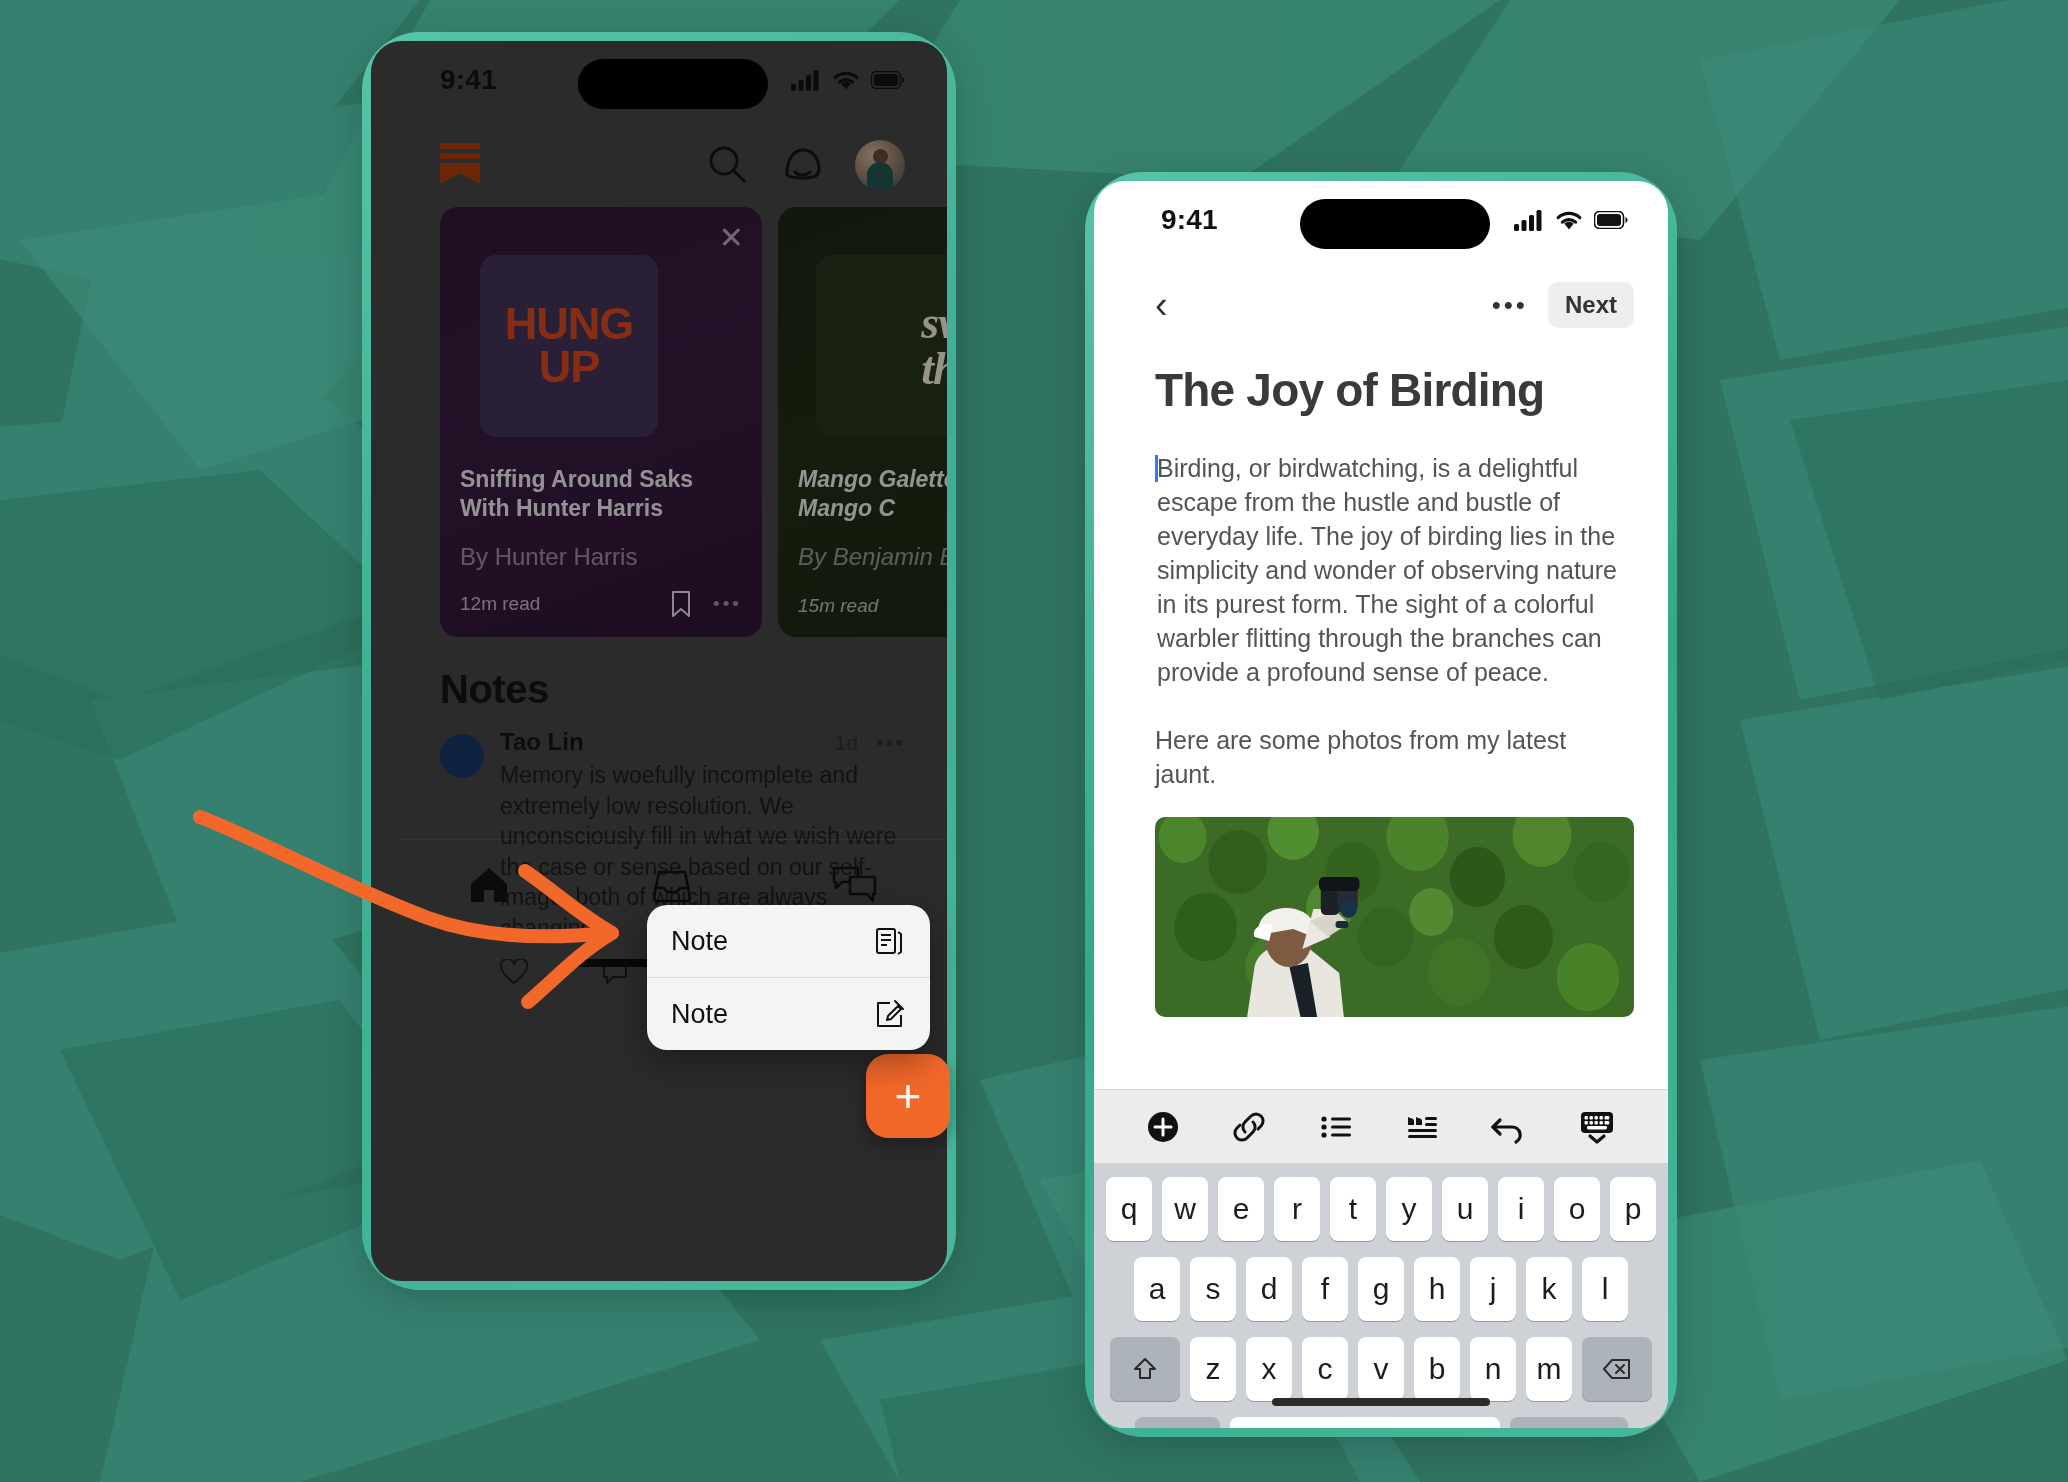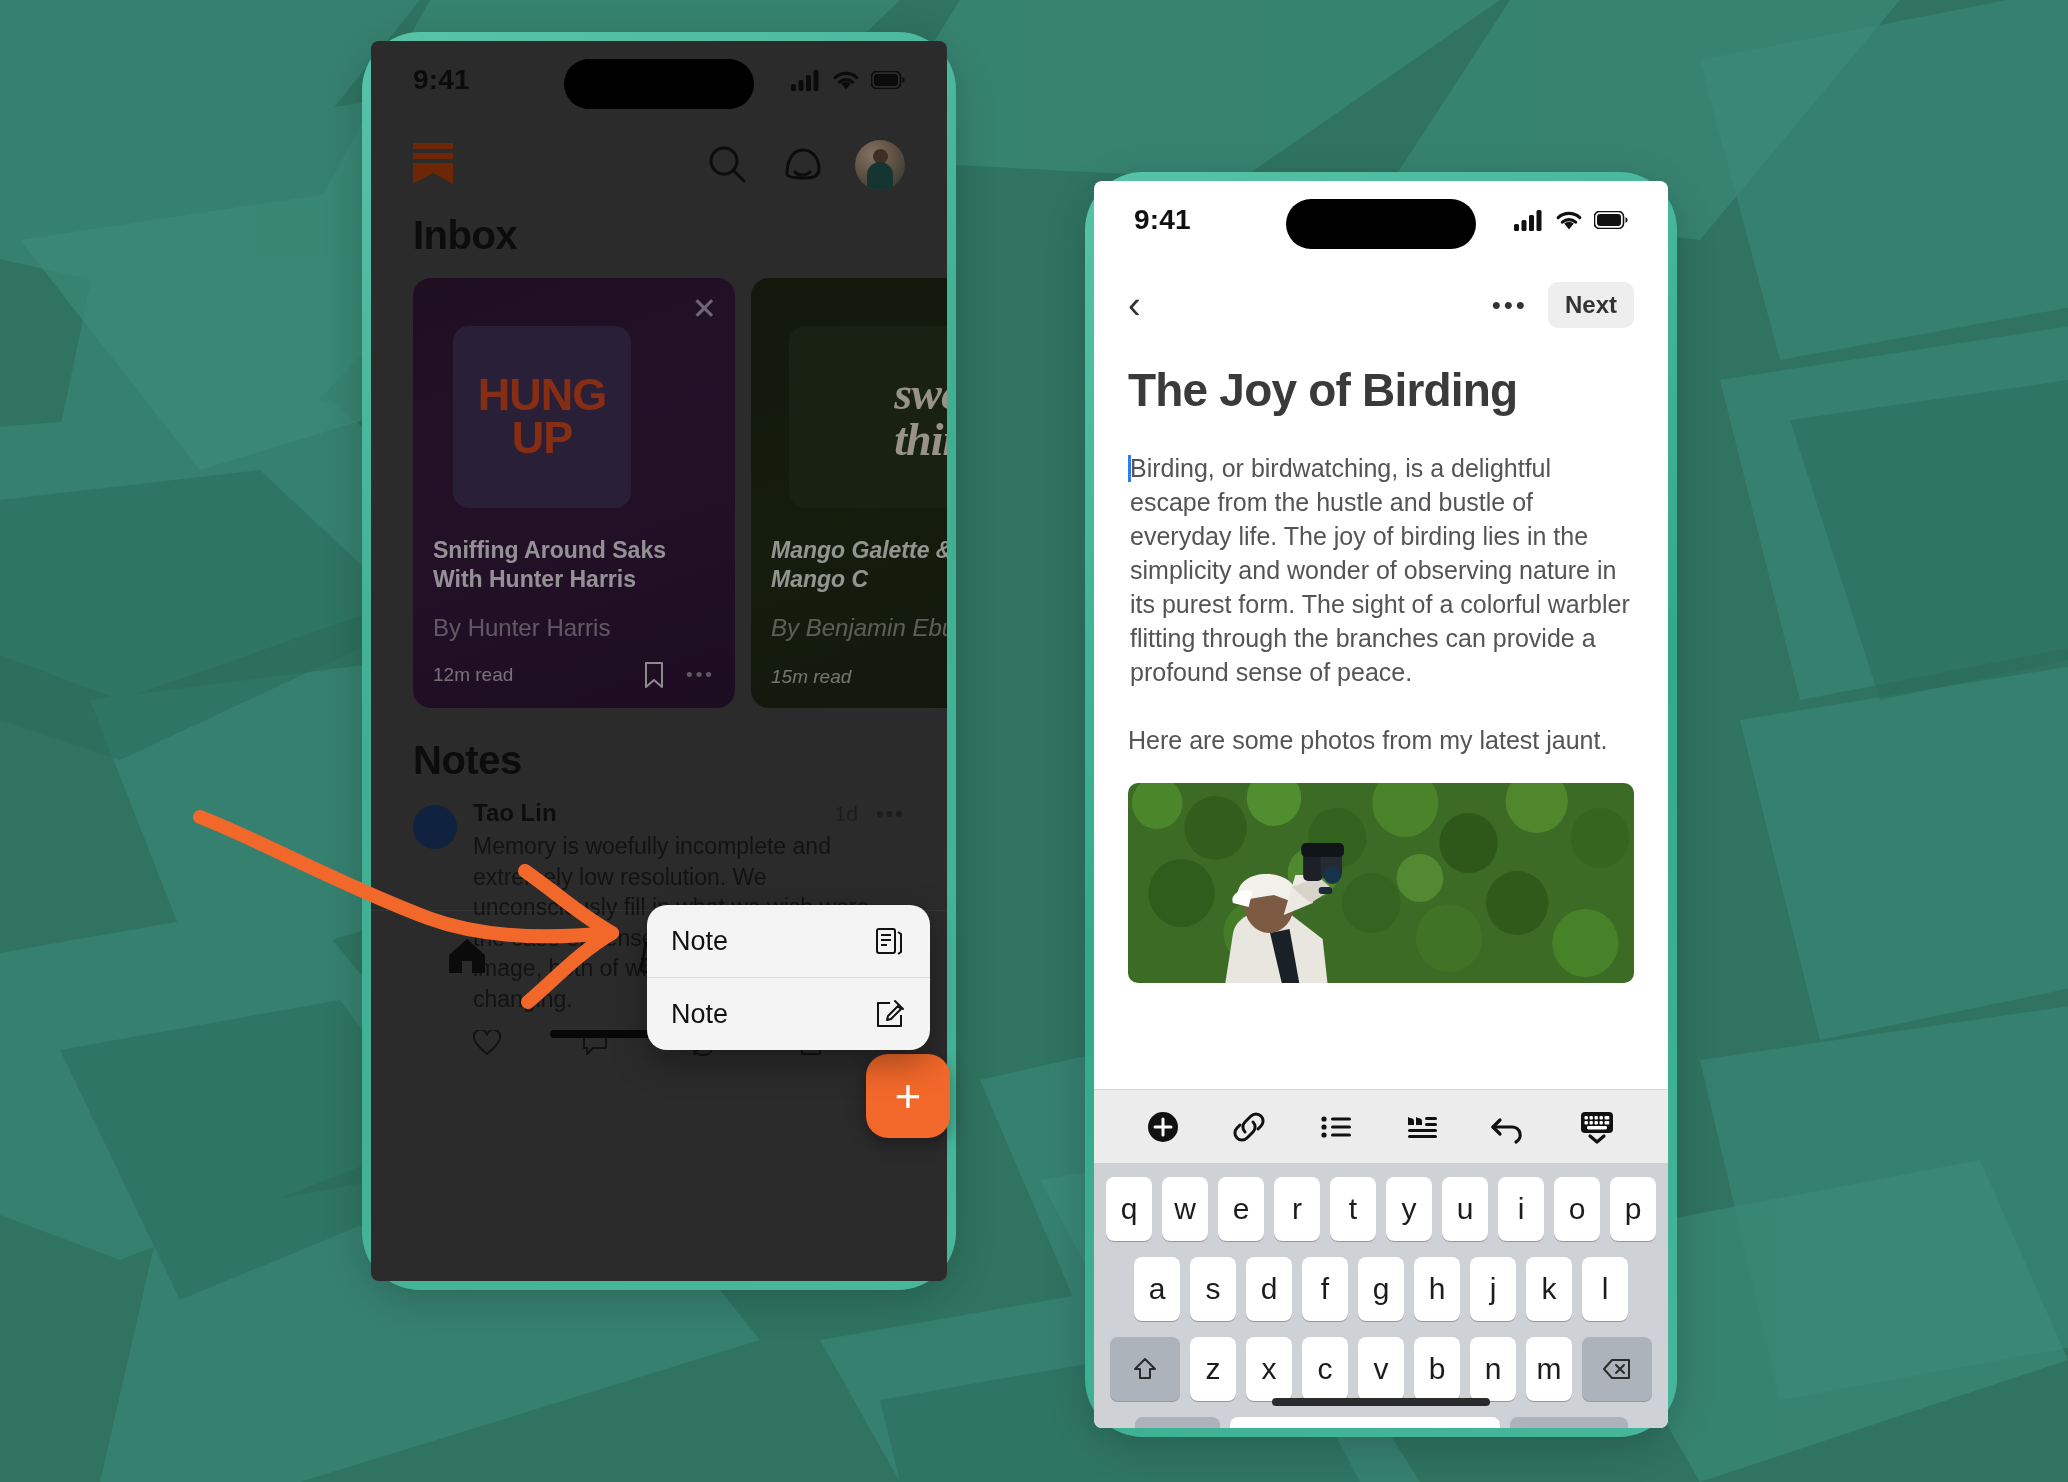--- a/index.html
+++ b/index.html
@@ -15,23 +15,24 @@
 
   
   .phone {
     position: absolute;
     border-radius: 58px;
     padding: 9px;
     box-shadow: 0 10px 40px rgba(0,0,0,0.18);
   }
   .phone-inner {
     width: 100%; height: 100%;
-    border-radius: 8px;
+    border-radius: 31px;
     overflow: hidden;
     position: relative;
+    padding-left: 27px;
   }
 
   
   #phone-left {
     left: 362px; top: 32px; width: 594px; height: 1258px;
     background: linear-gradient(150deg,#57c3a7 0%,#3fae93 45%,#47b89c 100%);
   }
   #phone-left .phone-inner { background: #3e3e3e; }
   
   #left-scrim {
@@ -320,21 +321,20 @@
             <line x1="26" y1="26" x2="37" y2="37" stroke="#121212" stroke-width="3" stroke-linecap="round"></line>
           </svg>
           <svg width="46" height="42" viewBox="0 0 46 42">
             <path d="M8 30 C8 16 14 6 24 6 C34 6 40 15 40 25 C40 31 35 34 27 34 C16 34 8 33 8 30 Z" stroke="#121212" stroke-width="3" fill="none" stroke-linejoin="round"></path>
             <path d="M16 28 C19 32 27 32 31 28" stroke="#121212" stroke-width="3" fill="none" stroke-linecap="round"></path>
           </svg>
           <div class="avatar"></div>
         </div>
       </div>
 
-      <div class="l-section-title">Inbox</div>
 
       <div class="cards-row">
         <div class="card c1">
           <div class="card-close">✕</div>
           <div class="card-art">
             <div class="hung-up">HUNG
 UP</div>
           </div>
           <div class="card-title">Sniffing Around Saks With Hunter Harris</div>
           <div class="card-by">By Hunter Harris</div>

